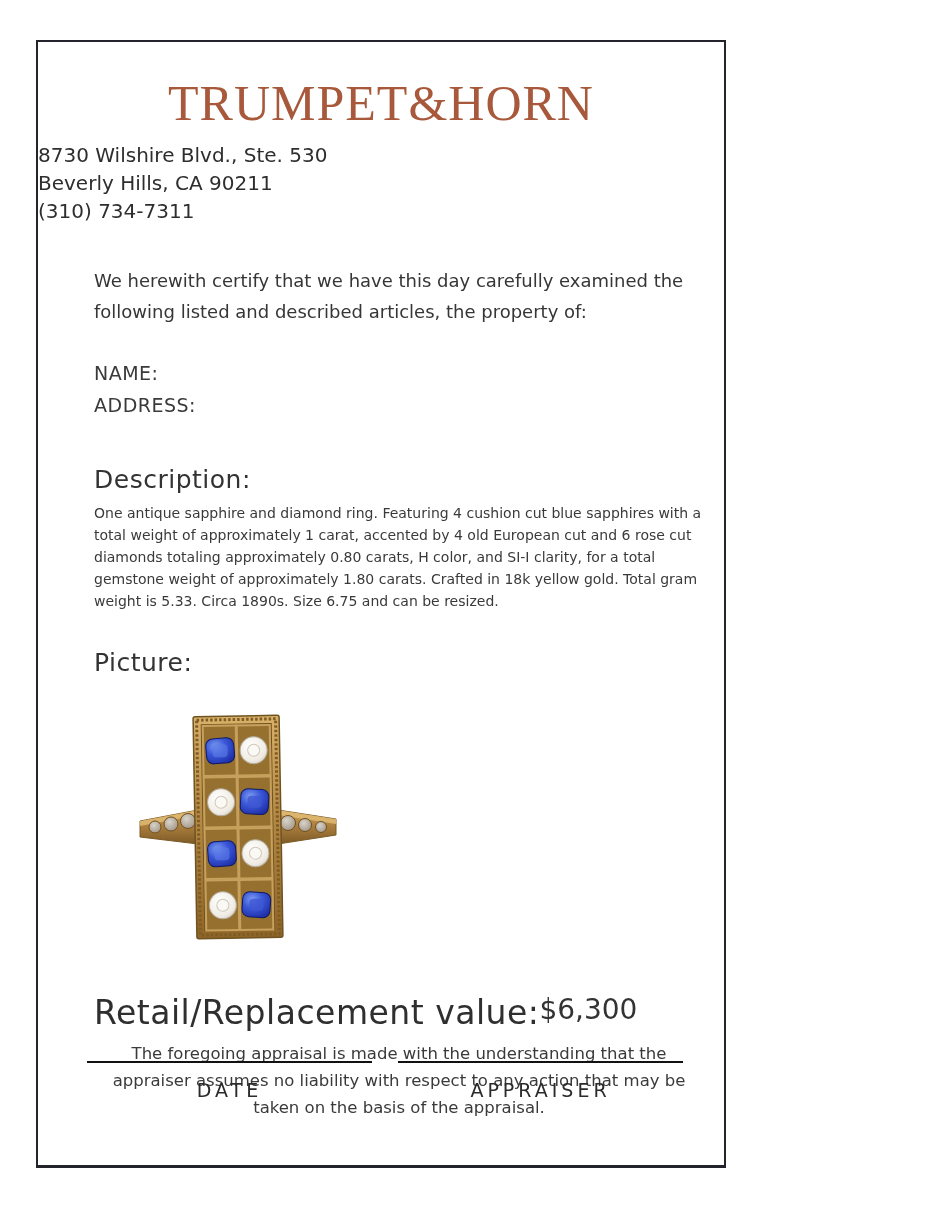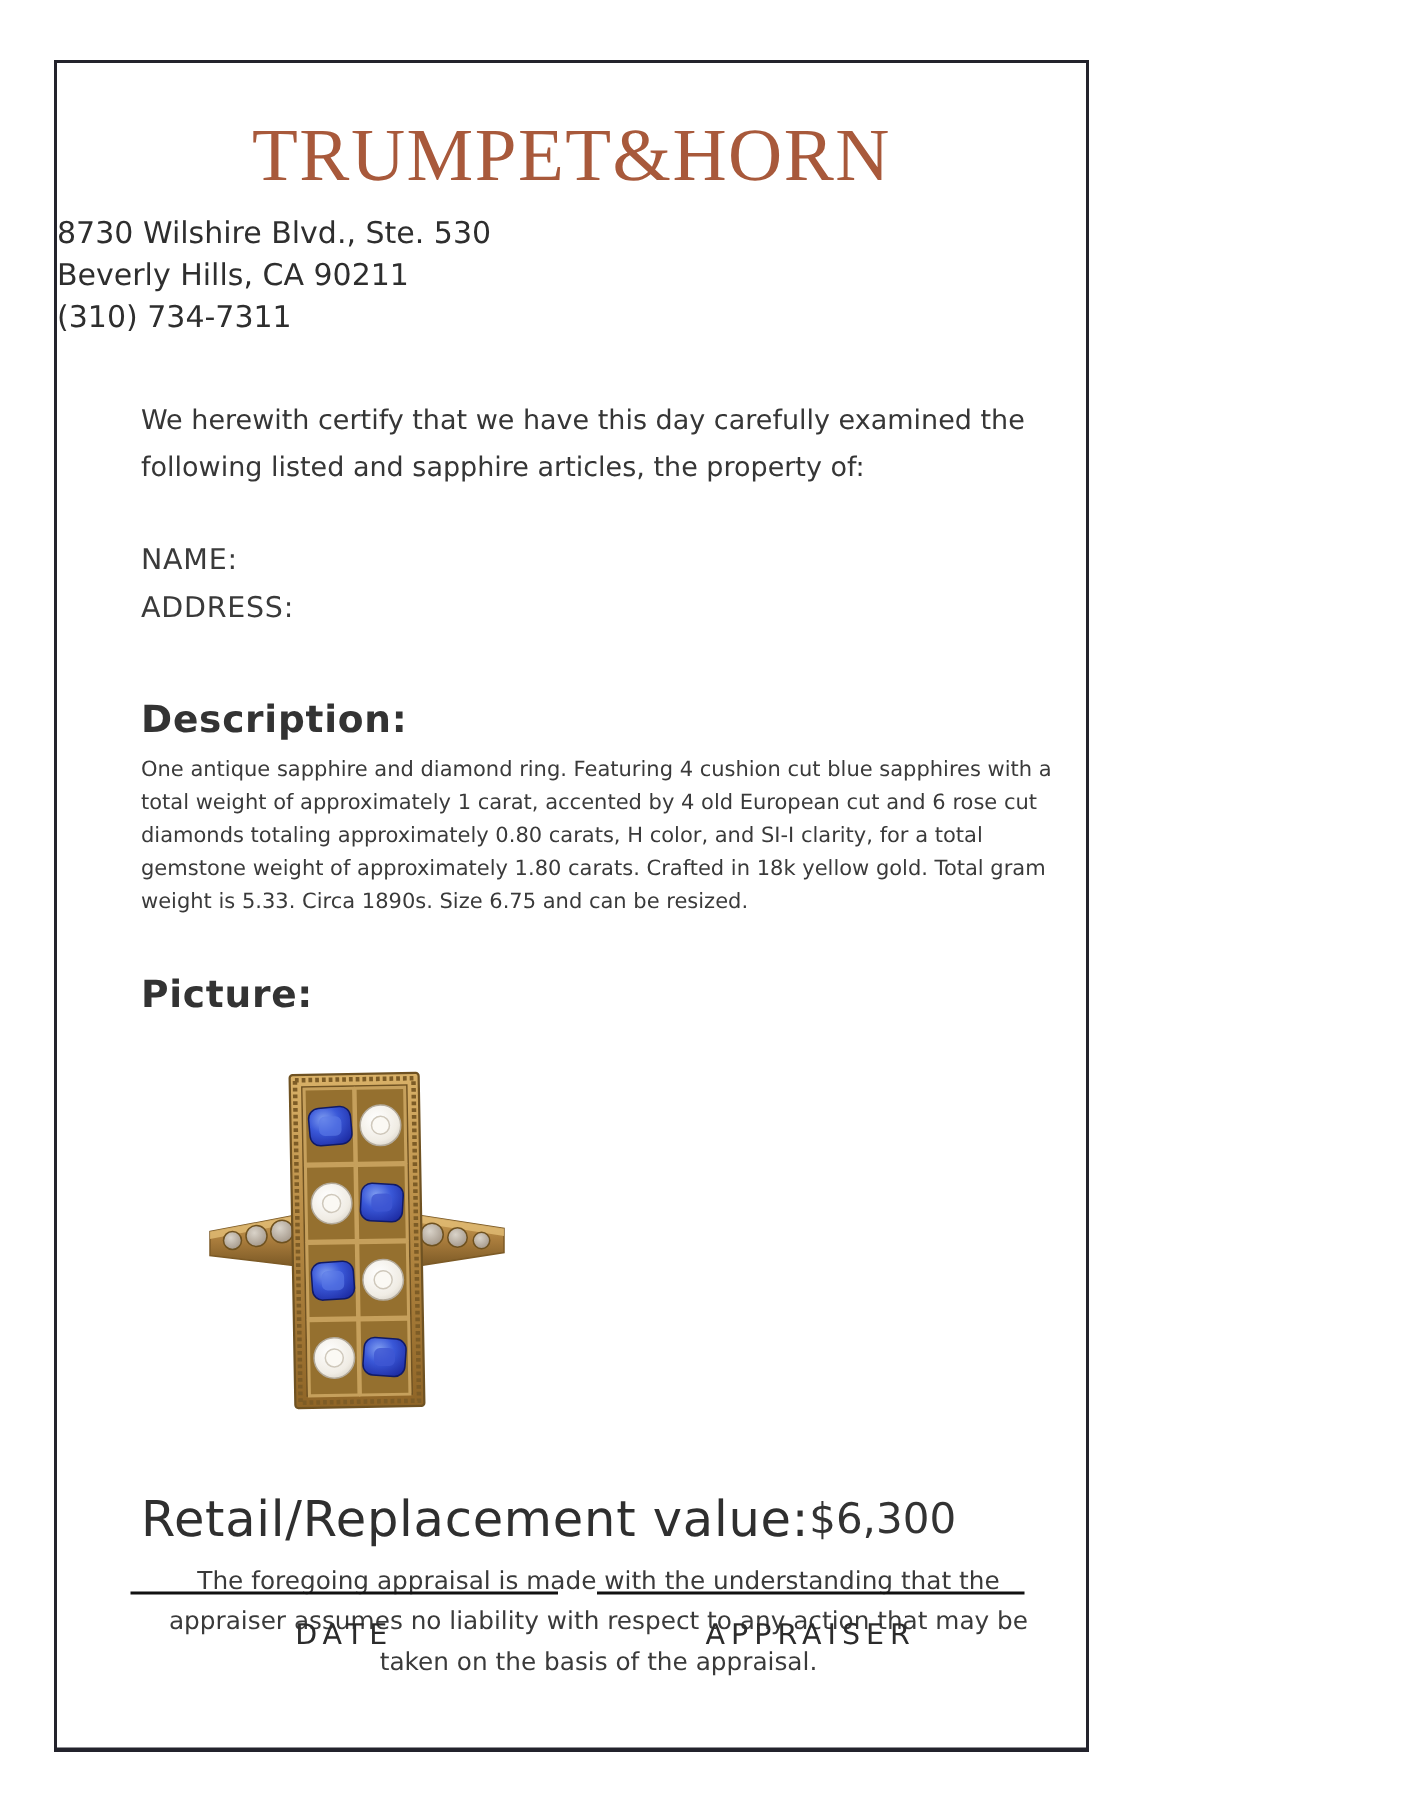--- a/index.html
+++ b/index.html
@@ -33,32 +33,32 @@
     max-width:762px; color:#363636;
   }
   .party {
     margin:30px 0 0 56px;
     font-size:19px; line-height:32px;
     letter-spacing:0.5px; color:#3a3a3a;
   }
   .section-heading {
     margin:44px 0 0 56px;
     font-size:25px; color:#333333;
-    letter-spacing:0.5px; font-weight:700;
+    letter-spacing:0.5px; font-weight:400;
   }
   .desc-body {
     margin:8px 20px 0 56px;
     font-size:14px; line-height:22px;
     max-width:752px; color:#3a3a3a;
   }
   .pic-heading { margin-top:36px; }
   .ring-wrap { margin:34px 0 0 100px; width:200px; height:232px; }
   .retail-row {
     margin:50px 0 0 56px;
-    display:flex; align-items:center;
+    display:flex; align-items:flex-start;
   }
   .retail-heading {
     font-size:33px; letter-spacing:0.5px;
     color:#2f2f2f; font-weight:400;
   }
   .retail-amount {
     font-size:28px; color:#333333;
   }
   .disclaimer {
     margin:8px 20px 0 56px;
@@ -82,21 +82,21 @@
 <div class="frame">
 
   <div class="logo">TRUMPET&amp;HORN</div>
 
   <div class="address-block">
     <div>8730 Wilshire Blvd., Ste. 530</div>
     <div>Beverly Hills, CA 90211</div>
     <div>(310) 734-7311</div>
   </div>
 
-  <p class="certify">We herewith certify that we have this day carefully examined the following listed and sapphire articles, the property of:</p>
+  <p class="certify">We herewith certify that we have this day carefully examined the following listed and described articles, the property of:</p>
 
   <div class="party">
     <div>NAME:</div>
     <div>ADDRESS:</div>
   </div>
 
   <div class="section-heading">Description:</div>
   <p class="desc-body">One antique sapphire and diamond ring. Featuring 4 cushion cut blue sapphires with a total weight of approximately 1 carat, accented by 4 old European cut and 6 rose cut diamonds totaling approximately 0.80 carats, H color, and SI-I clarity, for a total gemstone weight of approximately 1.80 carats. Crafted in 18k yellow gold. Total gram weight is 5.33. Circa 1890s. Size 6.75 and can be resized.</p>
 
   <div class="section-heading pic-heading">Picture:</div>

